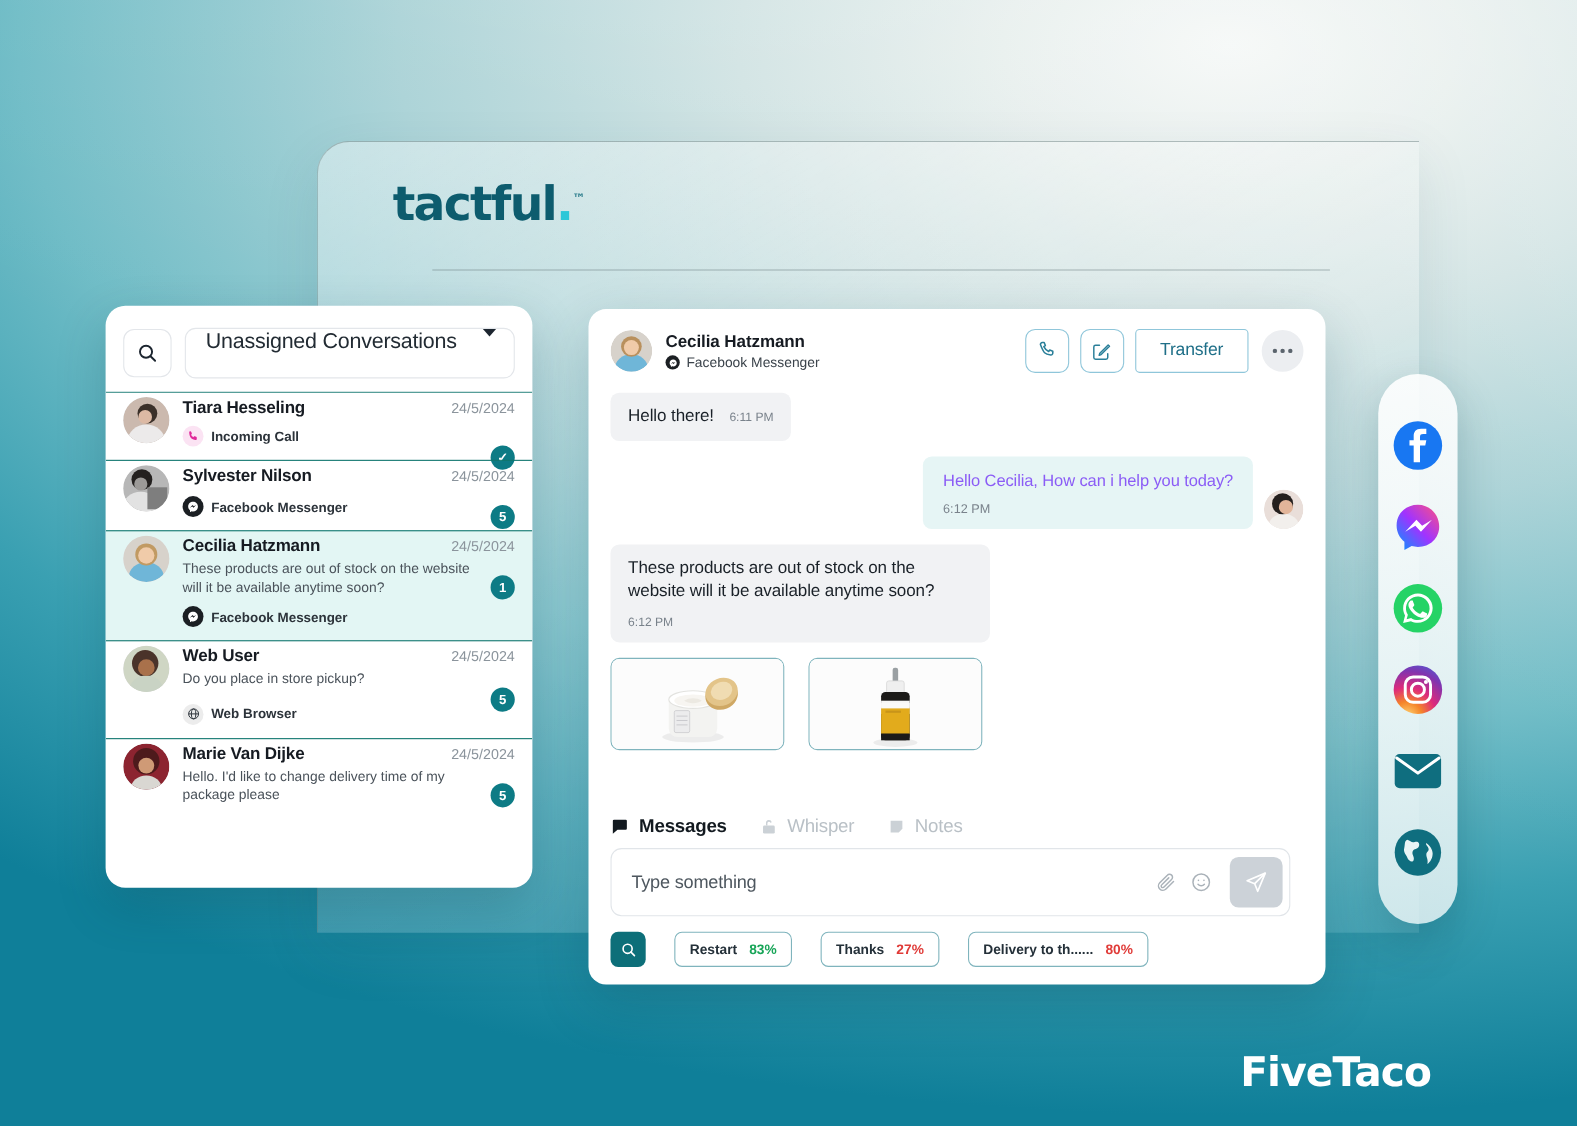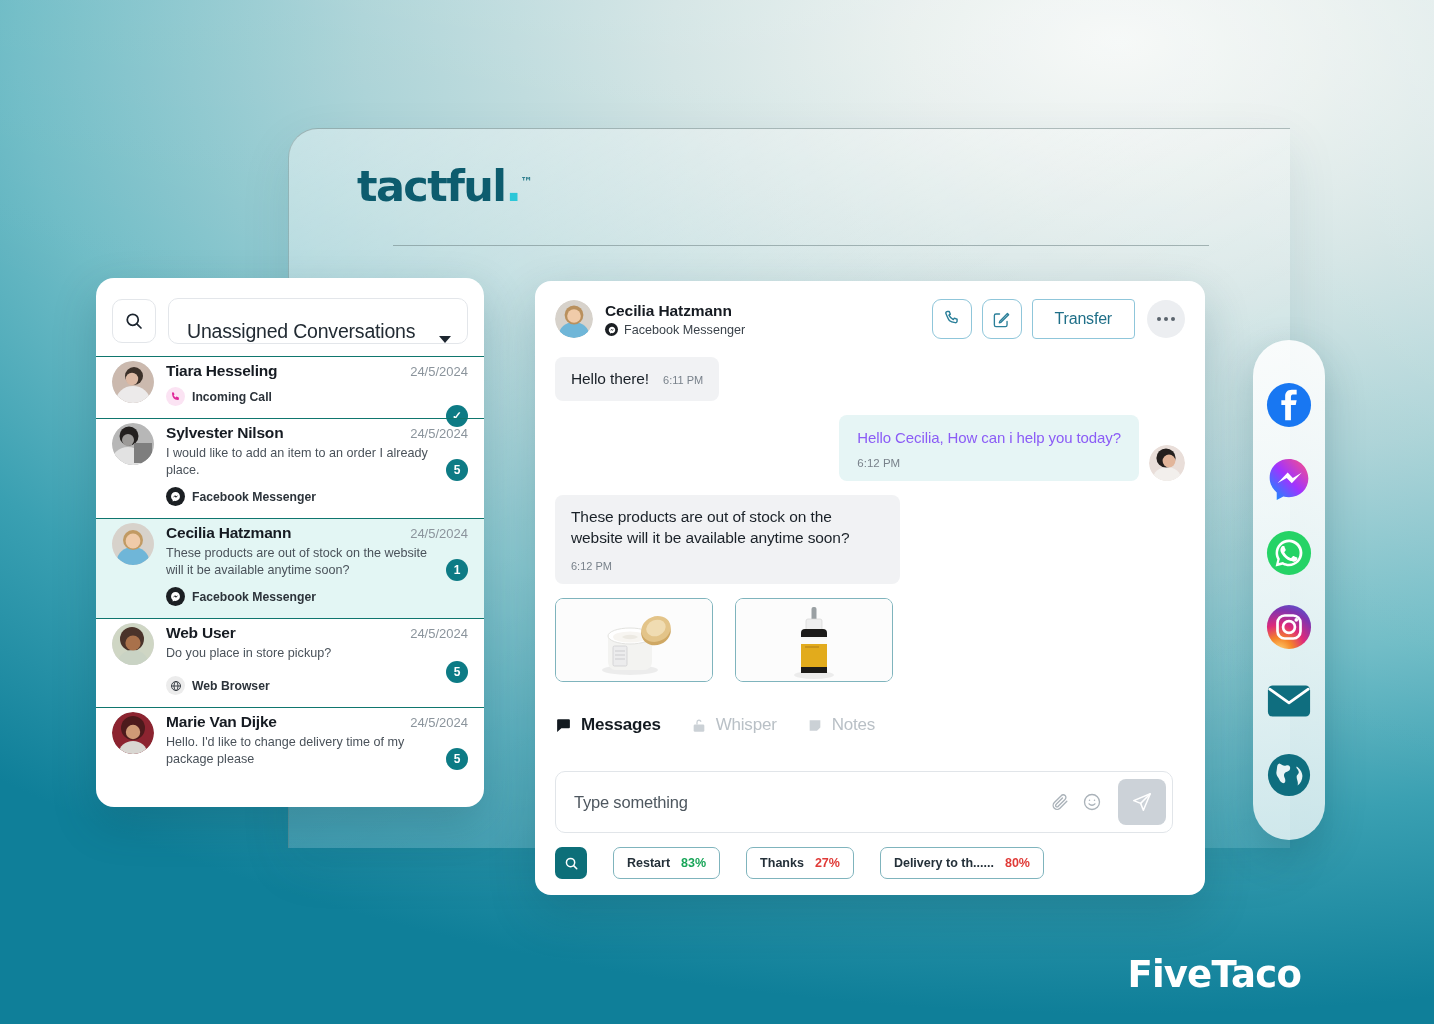--- a/index.html
+++ b/index.html
@@ -64,21 +64,21 @@
   }
   .search-box {
     width: 44px; height: 44px; flex: 0 0 44px;
     border: 1px solid #e3e6ea; border-radius: 10px;
     display: flex; align-items: center; justify-content: center;
     background: #fff;
   }
   .dropdown {
     flex: 1; height: 46px;
     border: 1px solid #e3e6ea; border-radius: 10px;
-    display: flex; align-items: flex-end; justify-content: space-between;
+    display: flex; align-items: flex-start; justify-content: space-between;
     padding: 0 16px 0 18px; background: #fff;
   }
   .dropdown-label { font-size: 19.5px; color: #222b33; letter-spacing: -0.2px; }
   .caret {
     width: 0; height: 0;
     border-left: 6px solid transparent; border-right: 6px solid transparent;
     border-top: 7px solid #1d2630;
   }
 
   .conv-list { flex: 1; overflow: hidden; }
@@ -201,21 +201,21 @@
   .product-img {
     height: 82px; display: flex; align-items: center; justify-content: center;
     background: #fcfcfc; padding-top: 6px;
   }
 
   .tabs { display: flex; align-items: center; gap: 30px; padding: 16px 20px 10px 20px; }
   .tab { display: flex; align-items: center; gap: 9px; font-size: 17px; letter-spacing: -0.2px; }
   .tab.on { color: #131a20; font-weight: 700; }
   .tab.off { color: #b9c0c6; }
 
-  .composer-wrap { padding: 0 32px 0 20px; margin-top: 26px; }
+  .composer-wrap { padding: 0 32px 0 20px; }
   .composer {
     height: 62px; border: 1px solid #e1e5e9; border-radius: 10px;
     display: flex; align-items: center; padding-left: 18px; padding-right: 6px; gap: 8px;
     background: #fff;
   }
   .composer .ph { flex: 1; font-size: 16.5px; color: #4e575f; letter-spacing: -0.2px; }
   .send-btn {
     width: 48px; height: 46px; border-radius: 8px; background: #ccd2d8;
     display: flex; align-items: center; justify-content: center;
   }
@@ -330,21 +330,20 @@
               <circle cx="16" cy="17" r="6" fill="#9c9a98"></circle>
               <rect x="22" y="20" width="18" height="20" fill="#7e7e7e"></rect>
             </g>
           </svg>
       </div>
       <div class="conv-body">
         <div class="conv-row1">
           <span class="conv-name">Sylvester Nilson</span>
           <span class="conv-date">24/5/2024</span>
         </div>
-        <div class="conv-preview">I would like to add an item to an order I already place.</div>
         <div class="conv-chan">
           <span class="chan-ico fb">
             <svg width="11" height="11" viewBox="0 0 24 24" fill="#ffffff">
                 <path d="M12 2.4C6.5 2.4 2.3 6.5 2.3 11.9c0 3 1.4 5.7 3.6 7.5v3.7l3.4-1.9c.9.3 1.8.4 2.7.4 5.5 0 9.7-4 9.7-9.5S17.5 2.4 12 2.4zm1 12.2l-2.5-2.6-4.8 2.6 5.3-5.6 2.5 2.6 4.7-2.6-5.2 5.6z"></path>
               </svg>
           </span>
           <span>Facebook Messenger</span>
         </div>
       </div>
       <div class="badge" style="top:40px;">5</div>

